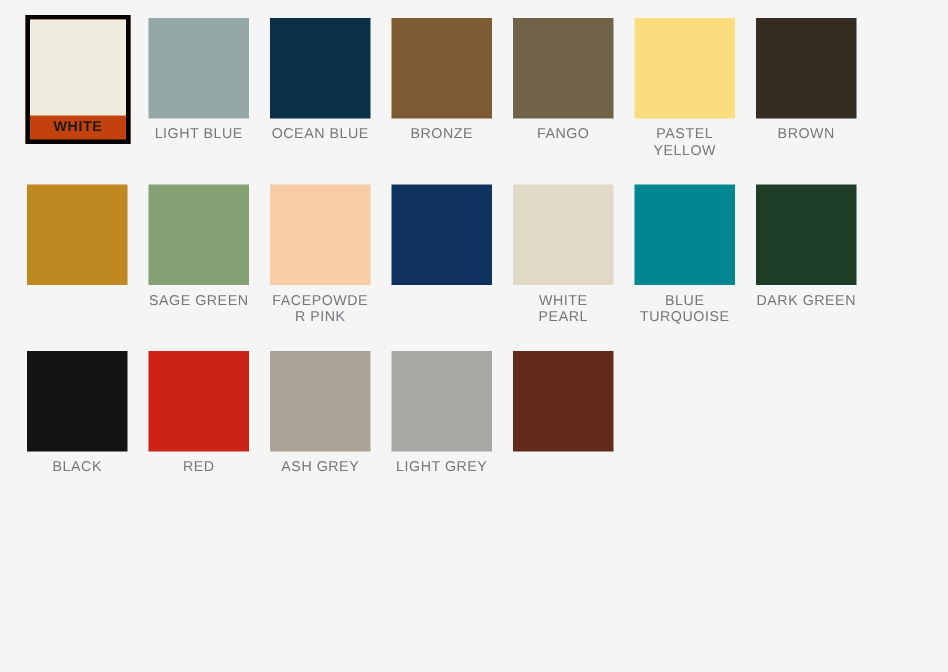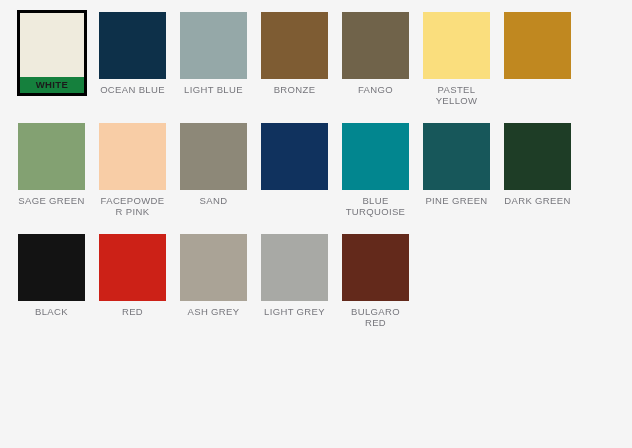--- a/index.html
+++ b/index.html
@@ -58,21 +58,21 @@
     text-transform: uppercase;
     font-weight: 400;
     word-wrap: break-word;
     overflow-wrap: break-word;
     white-space: normal;
   }
 
   
   .swatch-cell.selected .swatch-inner {
     border: 3px solid #000000;
-    background: #15803d;
+    background: #c2410c;
     width: 70px;
     margin-left: -1px;
     margin-top: -2px;
   }
   .swatch-cell.selected .swatch-chip {
     width: 64px;
     height: 64px;
   }
   .swatch-cell.selected .swatch-label {
     width: 64px;
@@ -88,90 +88,90 @@
 
 <div id="swatch-grid" style="grid-template-columns: repeat(7, 81px);">
     <div class="swatch-cell selected">
       <div class="swatch-inner">
         <span class="swatch-chip" style="background: rgb(239, 235, 221);"></span>
         <span class="swatch-label">WHITE</span>
       </div>
     </div>
     <div class="swatch-cell">
       <div class="swatch-inner">
+        <span class="swatch-chip" style="background: rgb(149, 168, 168);"></span>
+        <span class="swatch-label">LIGHT BLUE</span>
+      </div>
+    </div>
+    <div class="swatch-cell">
+      <div class="swatch-inner">
         <span class="swatch-chip" style="background: rgb(13, 48, 73);"></span>
         <span class="swatch-label">OCEAN BLUE</span>
       </div>
     </div>
     <div class="swatch-cell">
       <div class="swatch-inner">
-        <span class="swatch-chip" style="background: rgb(149, 168, 168);"></span>
-        <span class="swatch-label">LIGHT BLUE</span>
-      </div>
-    </div>
-    <div class="swatch-cell">
-      <div class="swatch-inner">
         <span class="swatch-chip" style="background: rgb(126, 92, 51);"></span>
         <span class="swatch-label">BRONZE</span>
       </div>
     </div>
     <div class="swatch-cell">
       <div class="swatch-inner">
         <span class="swatch-chip" style="background: rgb(112, 99, 74);"></span>
         <span class="swatch-label">FANGO</span>
       </div>
     </div>
     <div class="swatch-cell">
       <div class="swatch-inner">
         <span class="swatch-chip" style="background: rgb(250, 222, 125);"></span>
         <span class="swatch-label">PASTEL YELLOW</span>
       </div>
     </div>
     <div class="swatch-cell">
       <div class="swatch-inner">
+        <span class="swatch-chip" style="background: rgb(53, 44, 34);"></span>
+        <span class="swatch-label">BROWN</span>
+      </div>
+    </div>
+    <div class="swatch-cell">
+      <div class="swatch-inner">
         <span class="swatch-chip" style="background: rgb(192, 136, 32);"></span>
       </div>
     </div>
     <div class="swatch-cell">
       <div class="swatch-inner">
         <span class="swatch-chip" style="background: rgb(131, 161, 114);"></span>
         <span class="swatch-label">SAGE GREEN</span>
       </div>
     </div>
     <div class="swatch-cell">
       <div class="swatch-inner">
         <span class="swatch-chip" style="background: rgb(248, 205, 166);"></span>
         <span class="swatch-label">FACEPOWDER PINK</span>
       </div>
     </div>
     <div class="swatch-cell">
       <div class="swatch-inner">
-        <span class="swatch-chip" style="background: rgb(141, 136, 120);"></span>
-        <span class="swatch-label">SAND</span>
-      </div>
-    </div>
-    <div class="swatch-cell">
-      <div class="swatch-inner">
         <span class="swatch-chip" style="background: rgb(16, 50, 94);"></span>
+      </div>
+    </div>
+    <div class="swatch-cell">
+      <div class="swatch-inner">
+        <span class="swatch-chip" style="background: rgb(223, 217, 198);"></span>
+        <span class="swatch-label">WHITE PEARL</span>
       </div>
     </div>
     <div class="swatch-cell">
       <div class="swatch-inner">
         <span class="swatch-chip" style="background: rgb(2, 134, 143);"></span>
         <span class="swatch-label">BLUE TURQUOISE</span>
       </div>
     </div>
     <div class="swatch-cell">
       <div class="swatch-inner">
-        <span class="swatch-chip" style="background: rgb(23, 87, 90);"></span>
-        <span class="swatch-label">PINE GREEN</span>
-      </div>
-    </div>
-    <div class="swatch-cell">
-      <div class="swatch-inner">
         <span class="swatch-chip" style="background: rgb(30, 61, 38);"></span>
         <span class="swatch-label">DARK GREEN</span>
       </div>
     </div>
     <div class="swatch-cell">
       <div class="swatch-inner">
         <span class="swatch-chip" style="background: rgb(19, 19, 19);"></span>
         <span class="swatch-label">BLACK</span>
       </div>
     </div>
@@ -189,16 +189,15 @@
     </div>
     <div class="swatch-cell">
       <div class="swatch-inner">
         <span class="swatch-chip" style="background: rgb(168, 169, 165);"></span>
         <span class="swatch-label">LIGHT GREY</span>
       </div>
     </div>
     <div class="swatch-cell">
       <div class="swatch-inner">
         <span class="swatch-chip" style="background: rgb(99, 41, 27);"></span>
-        <span class="swatch-label">BULGARO RED</span>
       </div>
     </div>
   </div>
 
 </body></html>

